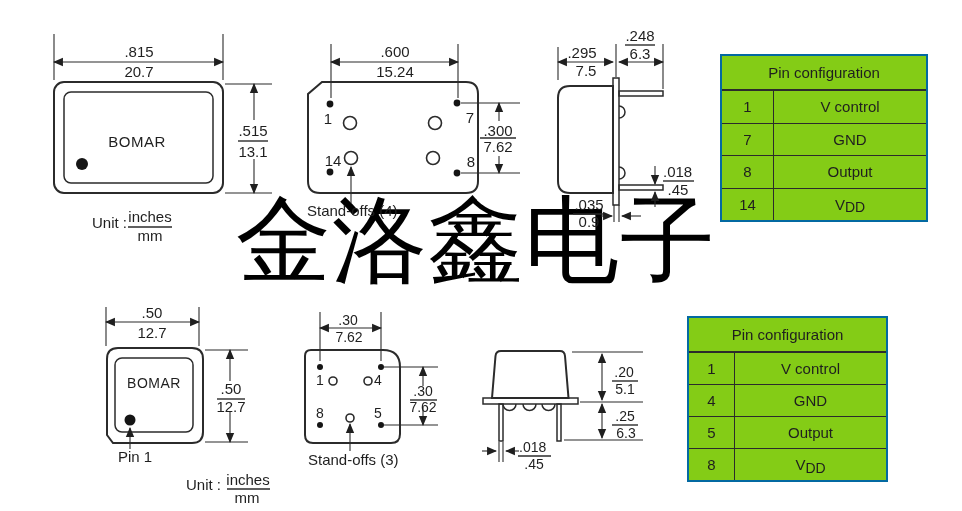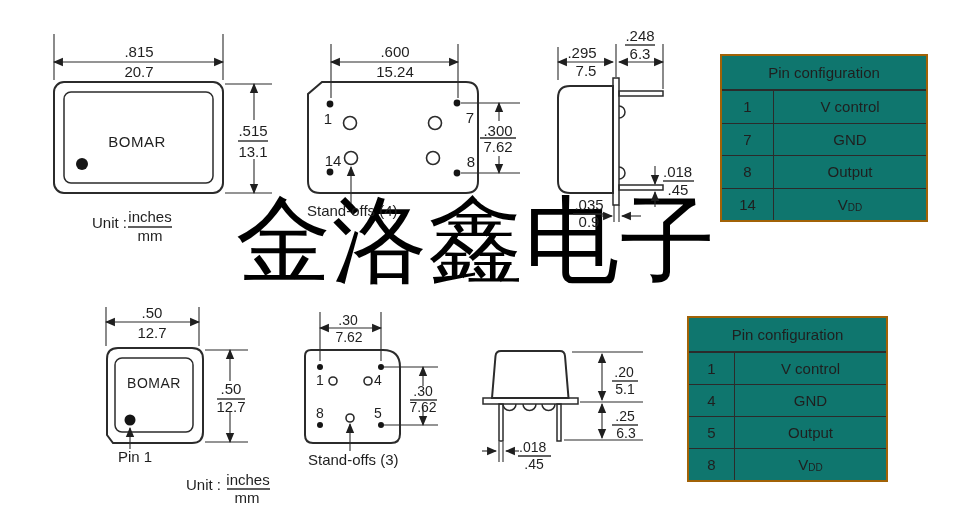--- a/index.html
+++ b/index.html
@@ -11,31 +11,31 @@
   #drawings{position:absolute;left:0;top:0;z-index:1;}
   svg text{font-family:"Liberation Sans",sans-serif;fill:#1f1f1f;font-size:15px;}
   svg text.fs14{font-size:14px;}
   svg text.mid{text-anchor:middle;}
   .ln{stroke:#2b2b2b;stroke-width:1.1;fill:none;}
   .bar{stroke:#2b2b2b;stroke-width:1.4;fill:none;}
   .body{stroke:#2b2b2b;stroke-width:2;fill:none;}
   .body2{stroke:#2b2b2b;stroke-width:1.5;fill:none;}
   .dot{fill:#151515;stroke:none;}
   .standoff{stroke:#2b2b2b;stroke-width:1.6;fill:none;}
-  .pin-table{position:absolute;z-index:2;border:2px solid #a16207;background:#0f766e;
+  .pin-table{position:absolute;z-index:2;border:2px solid #0369a1;background:#84cc16;
              display:flex;flex-direction:column;font-size:15px;}
   .pt-header{flex:0 0 33px;display:flex;align-items:center;justify-content:center;
              border-bottom:2px solid #2b2b2b;}
   .pt-row{flex:1;display:flex;border-bottom:1.5px solid #2b2b2b;}
   .pt-row:last-child{border-bottom:none;}
   .pt-pin{display:flex;align-items:center;justify-content:center;border-right:1.5px solid #2b2b2b;}
   .pin-table.t1 .pt-pin{width:51px;}
   .pin-table.t2 .pt-pin{width:45px;}
   .pt-func{flex:1;display:flex;align-items:center;justify-content:center;}
-  .fn-sub{font-size:10px;transform:translateY(3px);display:inline-block;}
+  .fn-sub{font-size:14px;transform:translateY(3px);display:inline-block;}
 </style>
 </head>
 <body>
 
 <div id="screen">
 
   <div id="watermark">金洛鑫电子</div>
 
   <svg id="drawings" width="962" height="511" viewBox="0 0 962 511">
     <defs>

